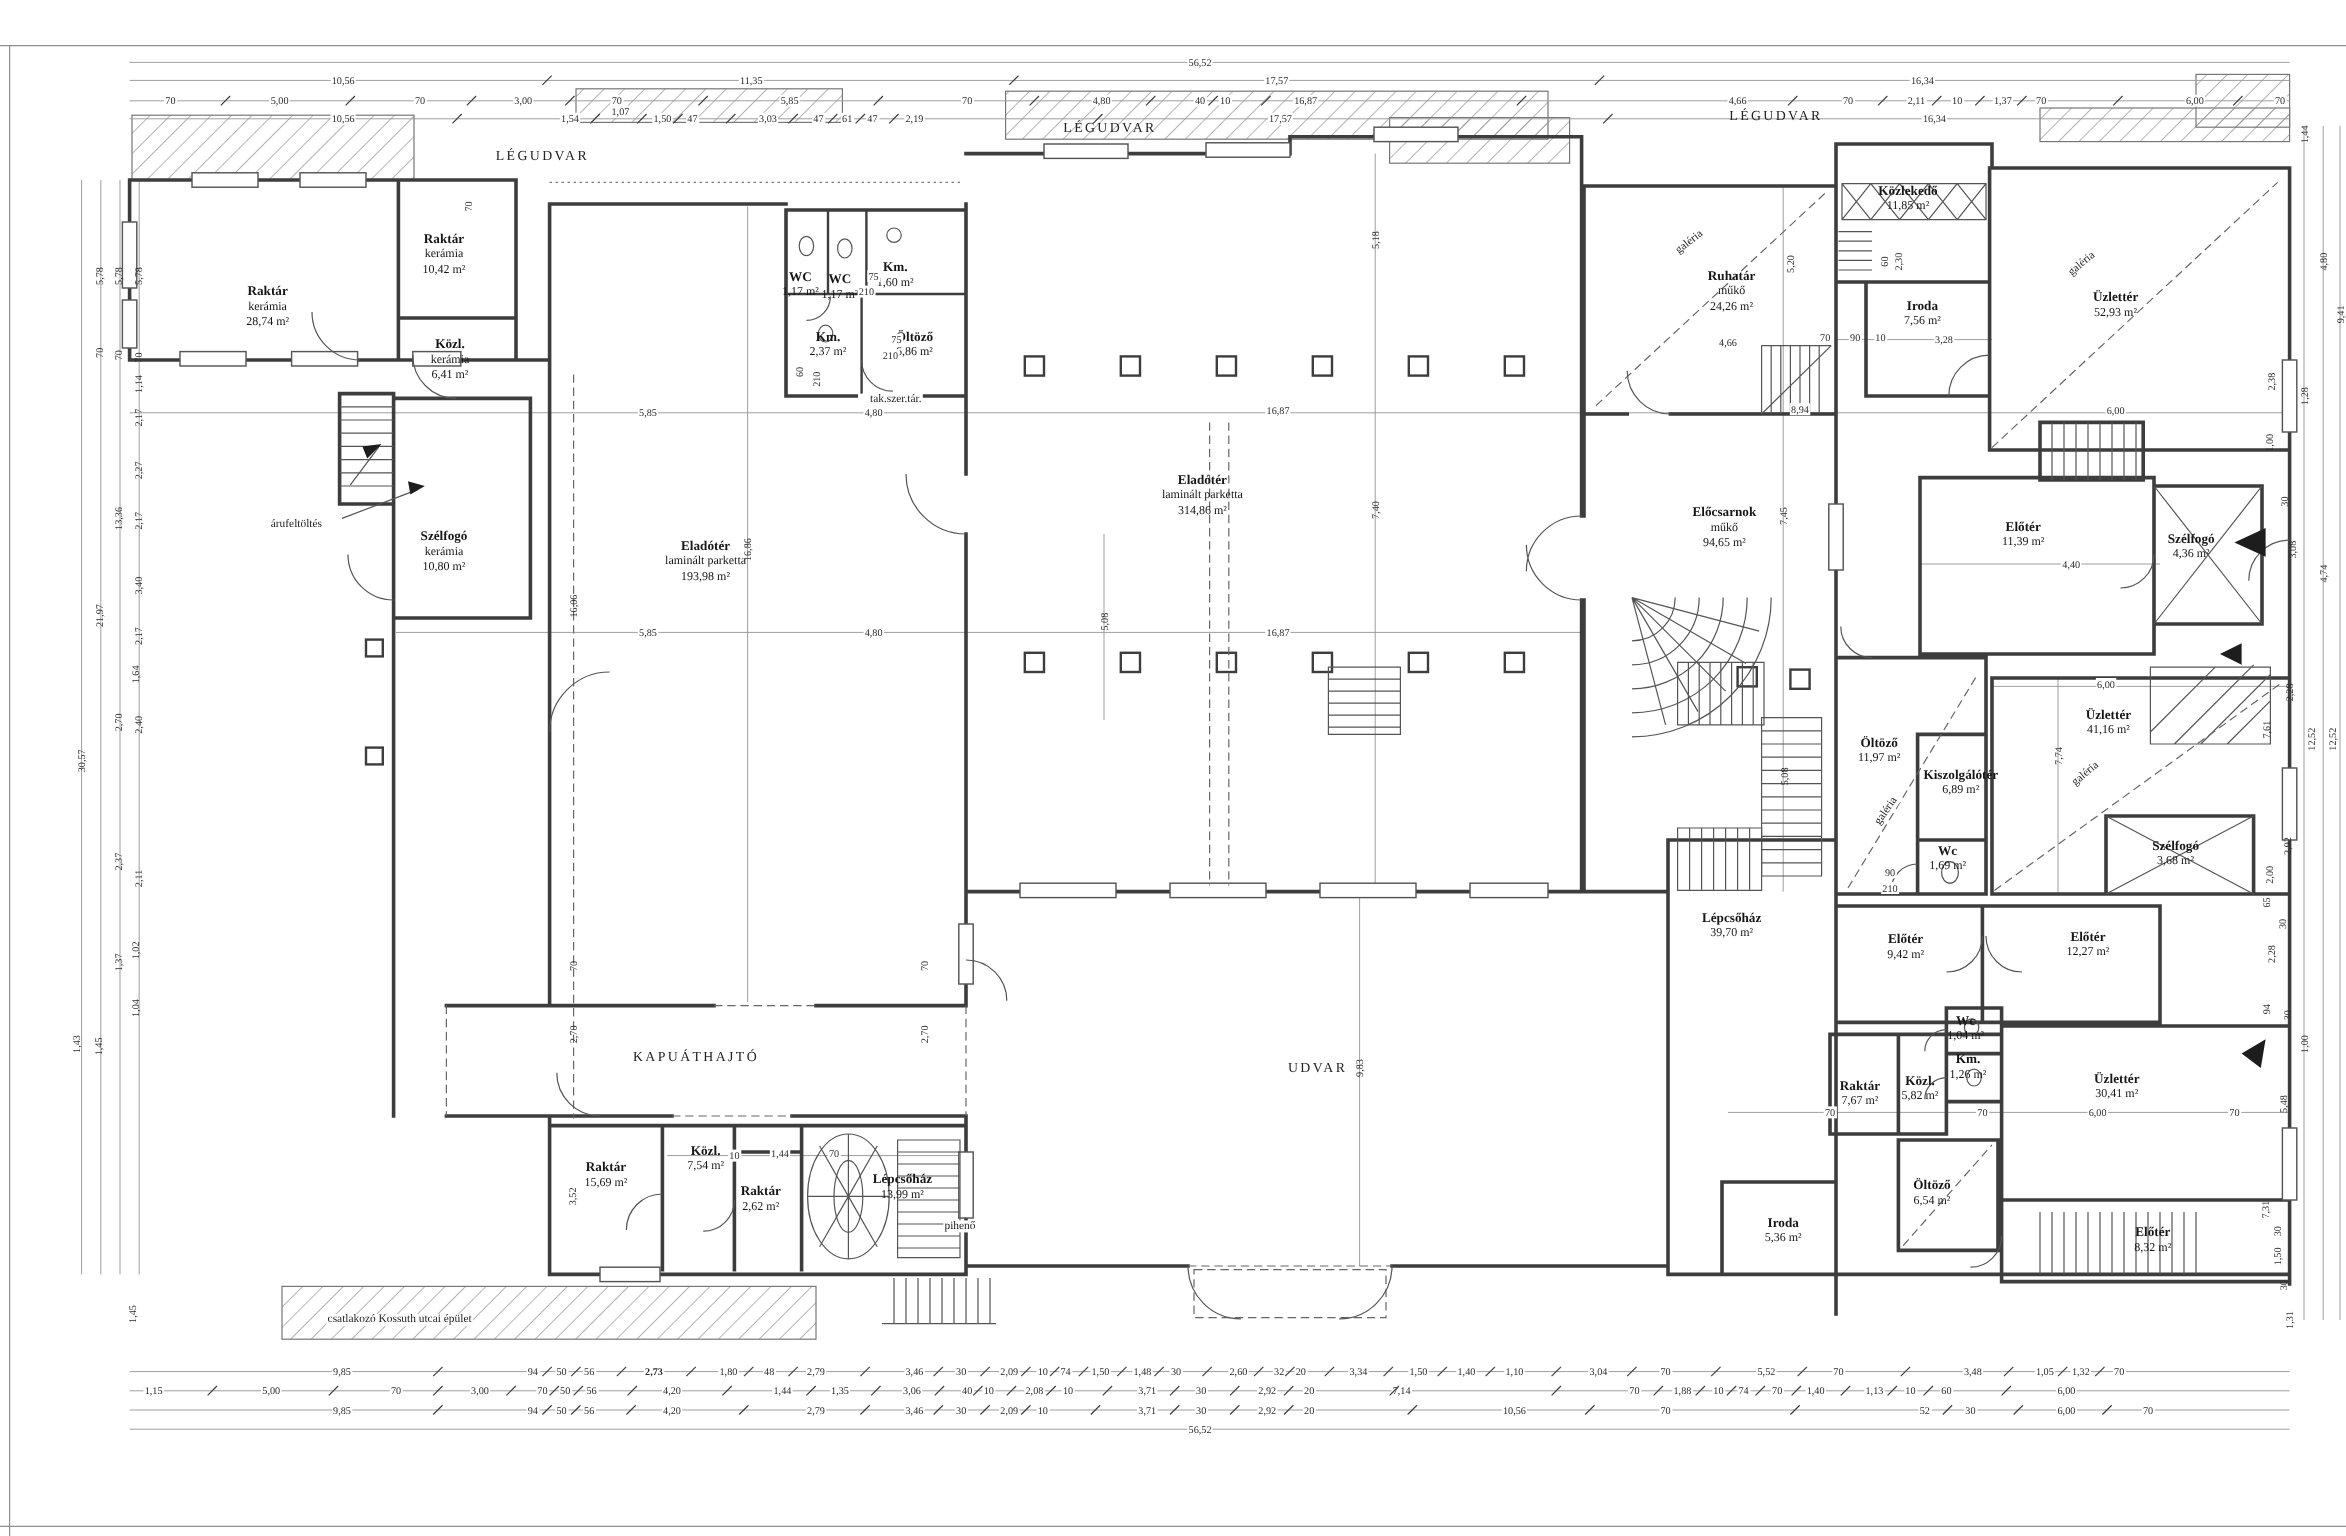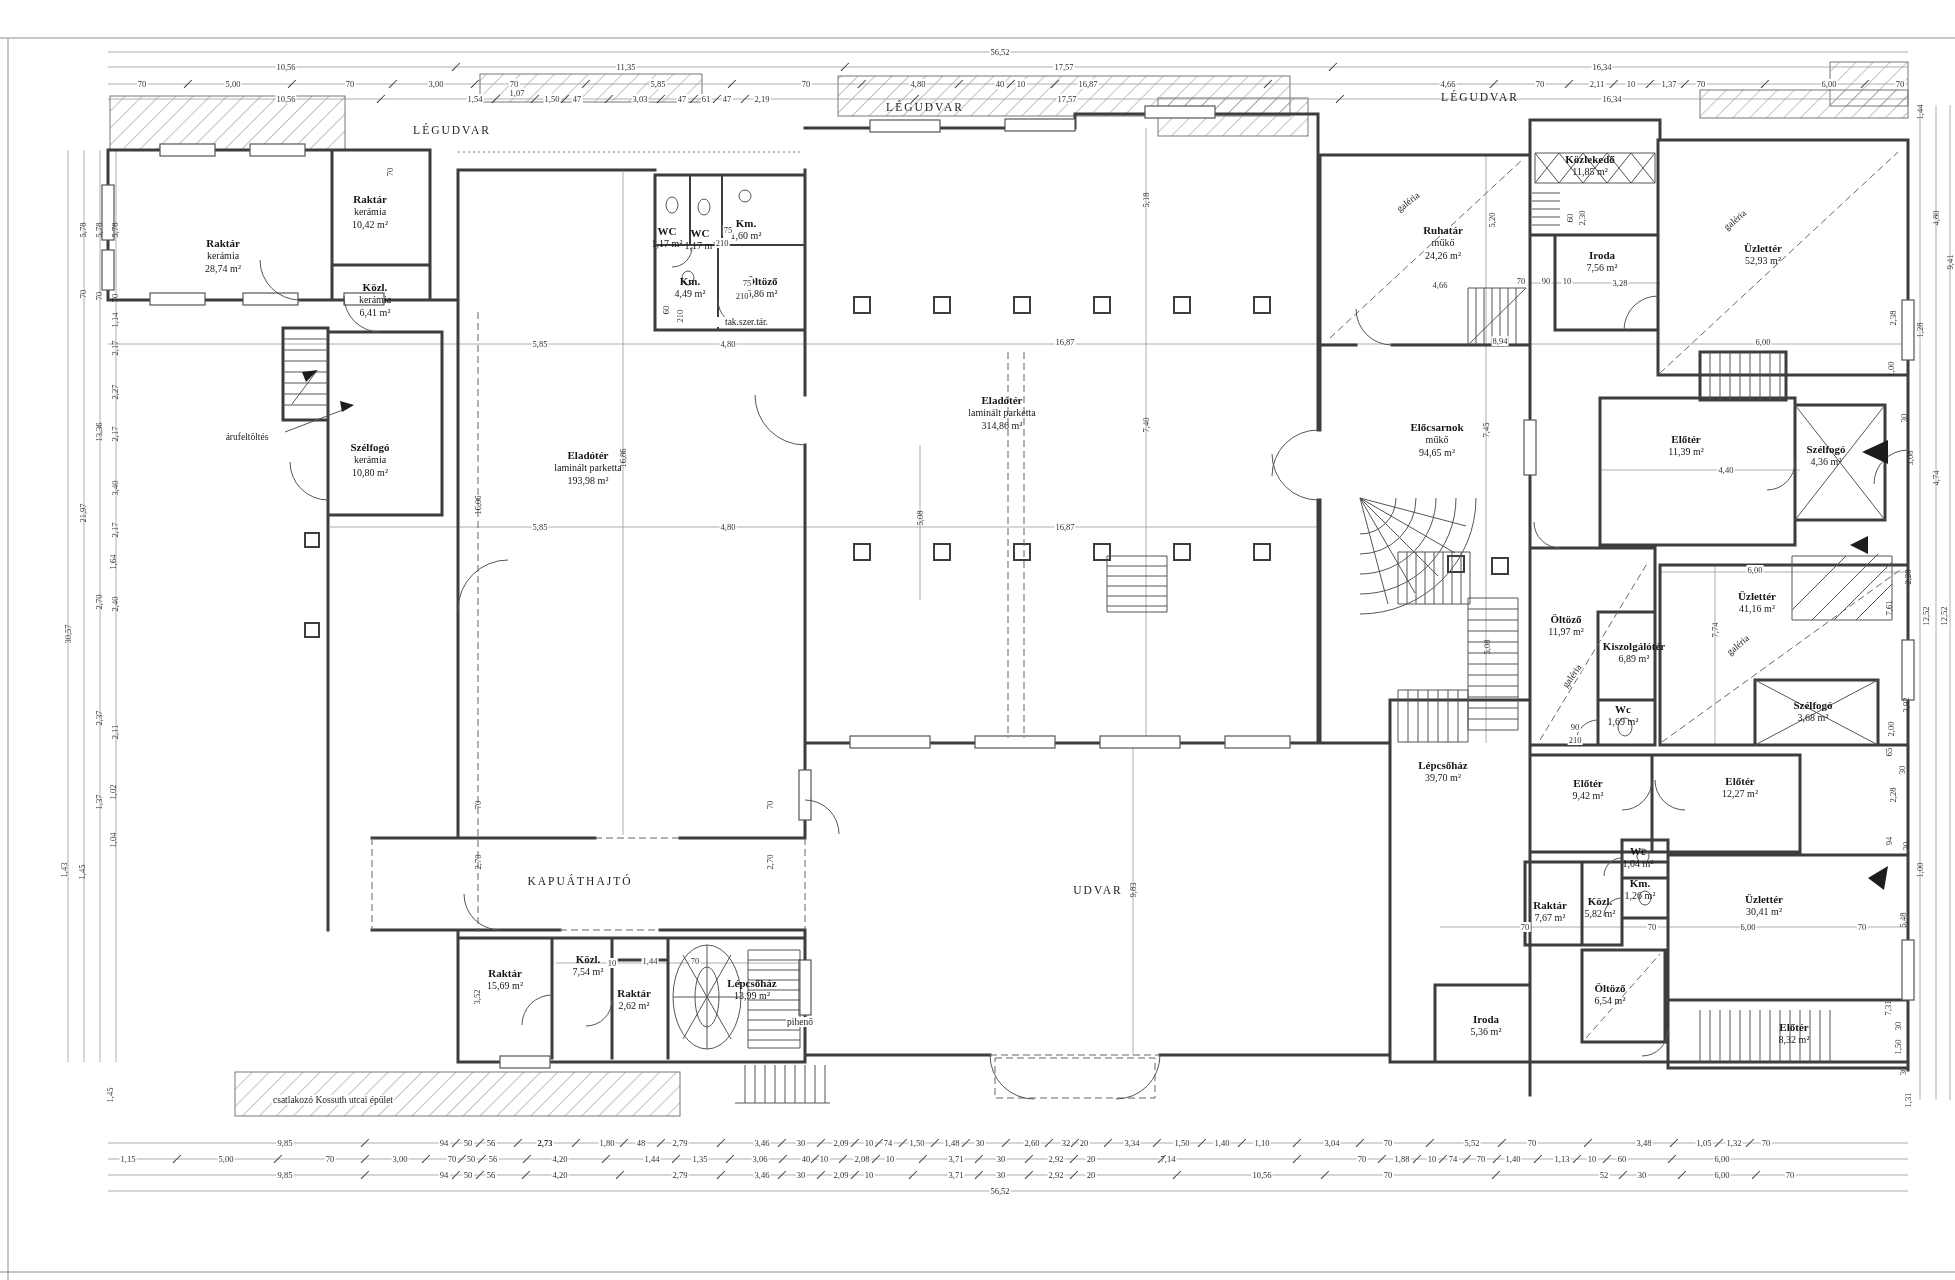--- a/index.html
+++ b/index.html
@@ -235,21 +235,21 @@
       <div class="room" style="left: 700px; top: 240px;">
         <div class="rn">WC</div>
         <div class="rm">1,17 m²</div>
       </div>
       <div class="room" style="left: 746px; top: 230px;">
         <div class="rn">Km.</div>
         <div class="rm">1,60 m²</div>
       </div>
       <div class="room" style="left: 690px; top: 288px;">
         <div class="rn">Km.</div>
-        <div class="rm">4,49 m²</div>
+        <div class="rm">2,37 m²</div>
       </div>
       <div class="room" style="left: 762px; top: 288px;">
         <div class="rn">Öltöző</div>
         <div class="rm">6,86 m²</div>
       </div>
       <div class="room" style="left: 1443px; top: 243px;">
         <div class="rn">Ruhatár</div>
         <div class="rm">műkő</div>
         <div class="rm">24,26 m²</div>
       </div>
@@ -357,21 +357,21 @@
       <div class="room" style="left: 752px; top: 990px;">
         <div class="rn">Lépcsőház</div>
         <div class="rm">13,99 m²</div>
       </div>
       <div class="zone" style="left: 452px; top: 130px;">LÉGUDVAR</div>
       <div class="zone" style="left: 925px; top: 107px;">LÉGUDVAR</div>
       <div class="zone" style="left: 1480px; top: 97px;">LÉGUDVAR</div>
       <div class="zone" style="left: 580px; top: 881px;">KAPUÁTHAJTÓ</div>
       <div class="zone" style="left: 1098px; top: 890px;">UDVAR</div>
       <div class="note" style="left: 247px; top: 437px;">árufeltöltés</div>
-      <div class="note" style="left: 742px; top: 322px; padding-left: 10px;">tak.szer.tár.</div>
+      <div class="note" style="left: 742px; top: 333px; padding-left: 10px;">tak.szer.tár.</div>
       <div class="note" style="left: 800px; top: 1022px;">pihenő</div>
       <div class="note" style="left: 333px; top: 1100px;">csatlakozó Kossuth utcai épület</div>
       <div class="note" style="left: 1408px; top: 202px; transform: translate(-50%, -50%) rotate(-38deg);">galéria</div>
       <div class="note" style="left: 1735px; top: 220px; transform: translate(-50%, -50%) rotate(-40deg);">galéria</div>
       <div class="note" style="left: 1738px; top: 645px; transform: translate(-50%, -50%) rotate(-40deg);">galéria</div>
       <div class="note" style="left: 1572px; top: 676px; transform: translate(-50%, -50%) rotate(-55deg);">galéria</div>
       <div class="dim" style="left: 1000px; top: 52px;">56,52</div>
       <div class="dim" style="left: 286px; top: 67px;">10,56</div>
       <div class="dim" style="left: 626px; top: 67px;">11,35</div>
       <div class="dim" style="left: 1064px; top: 67px;">17,57</div>

